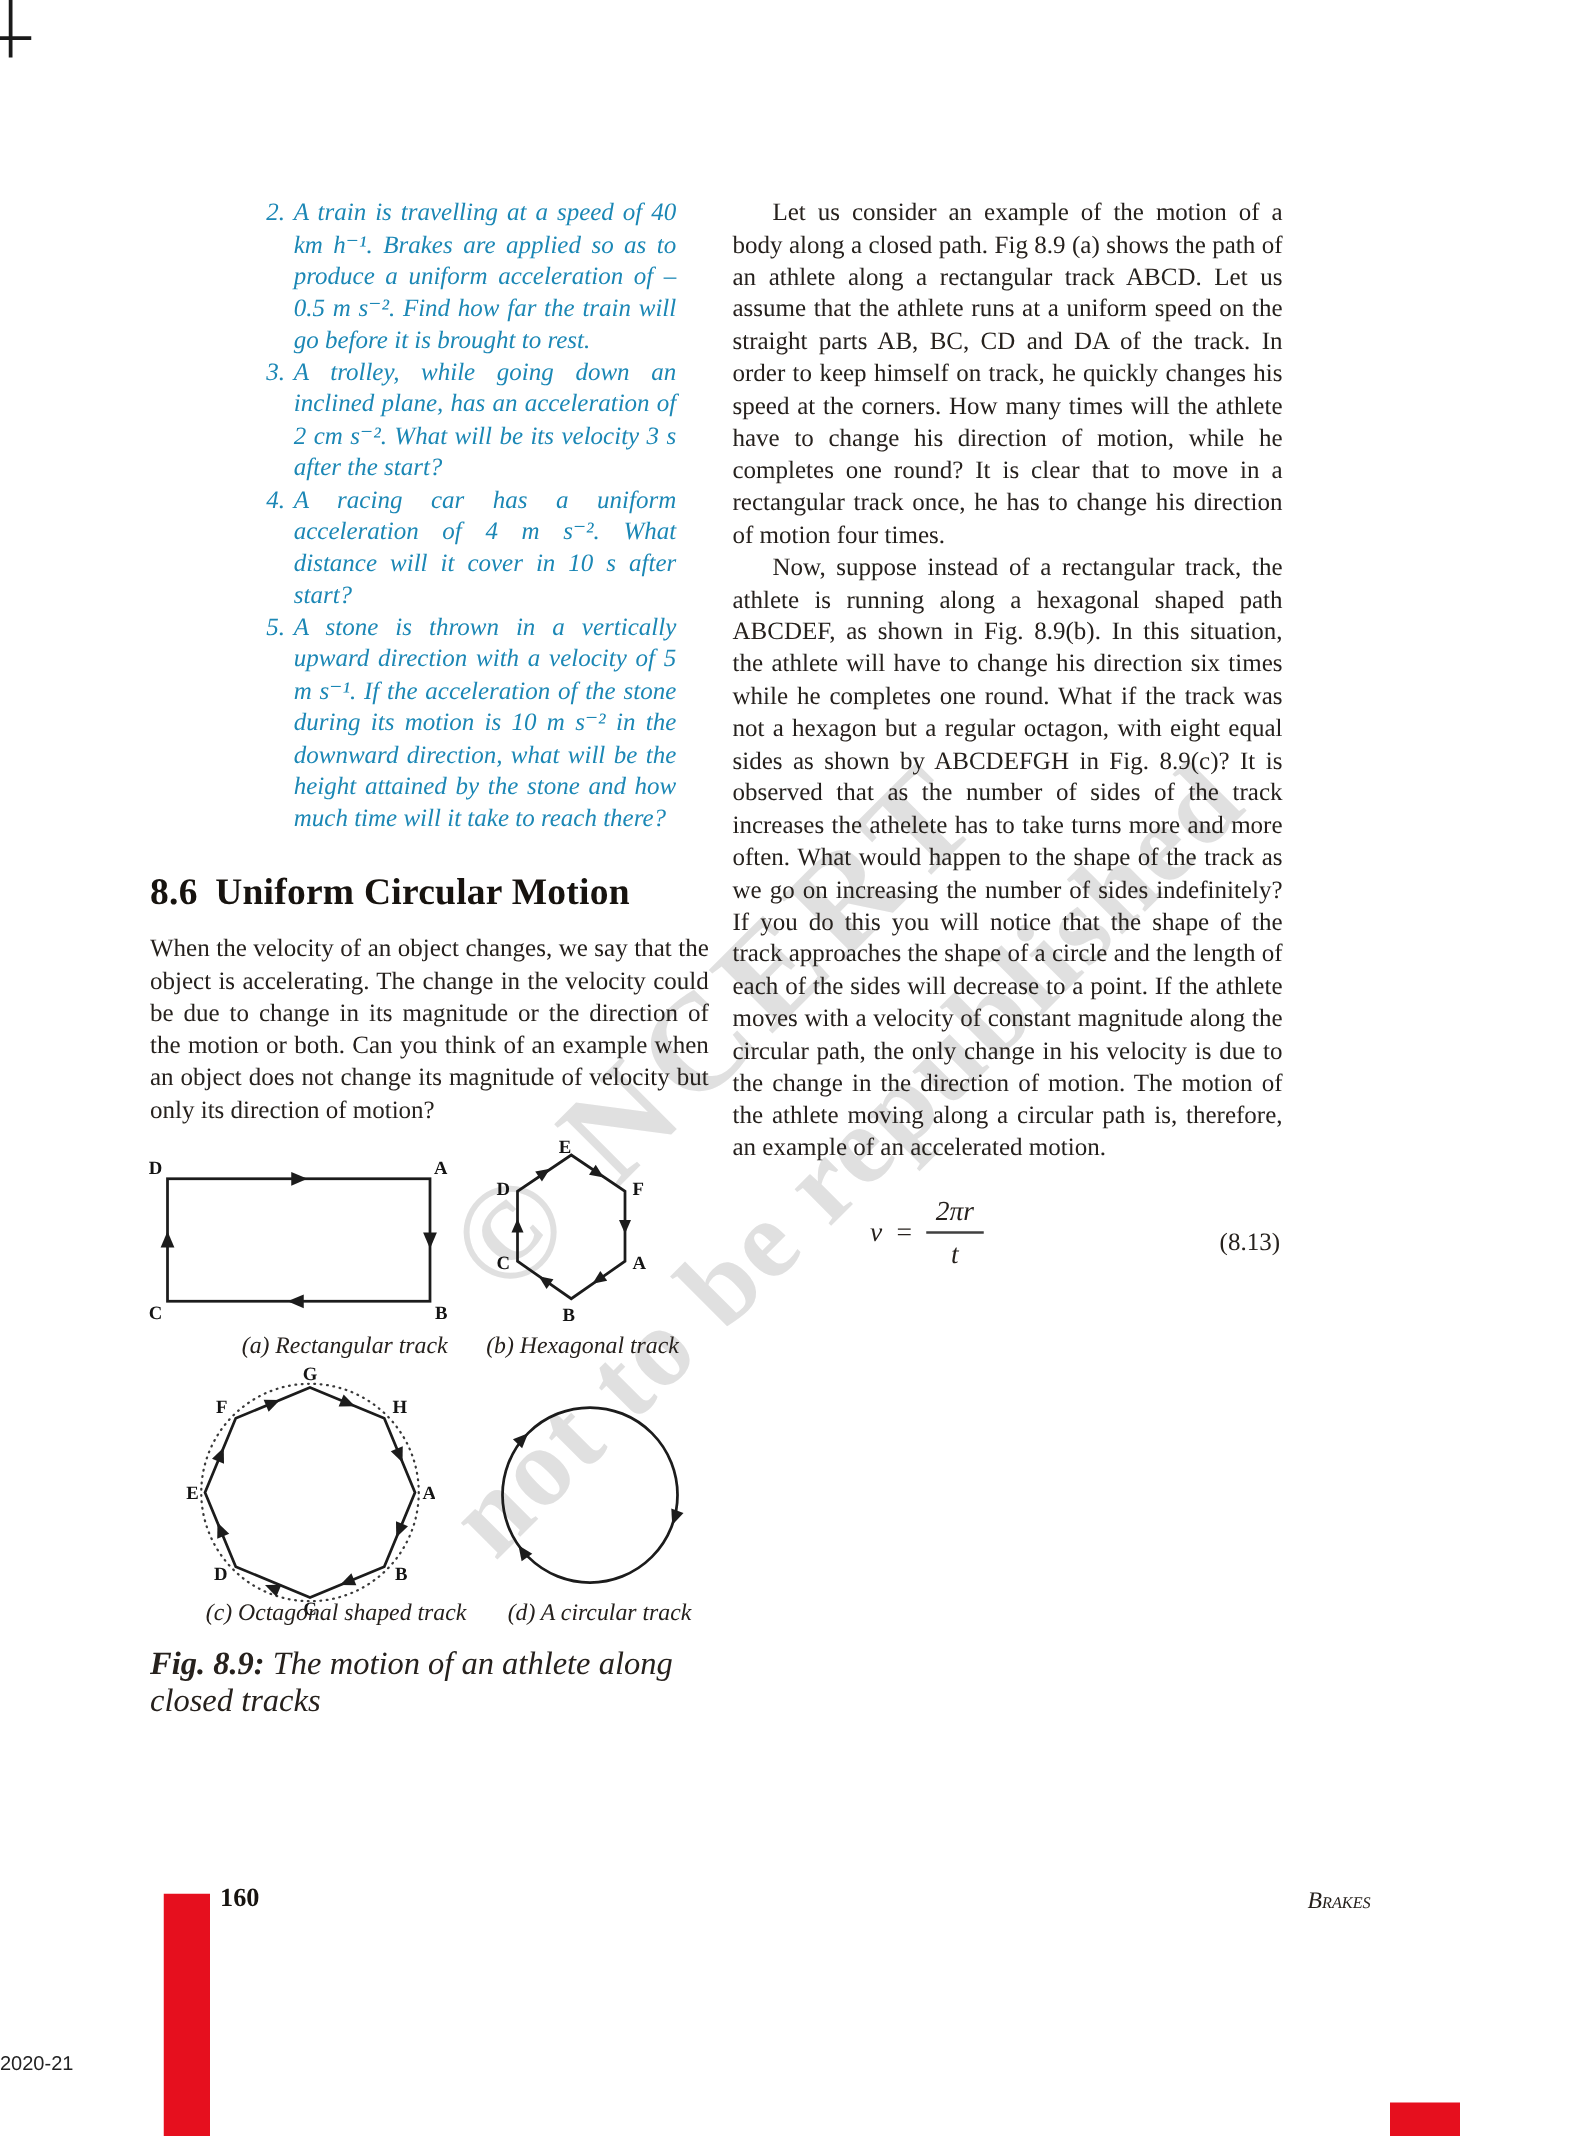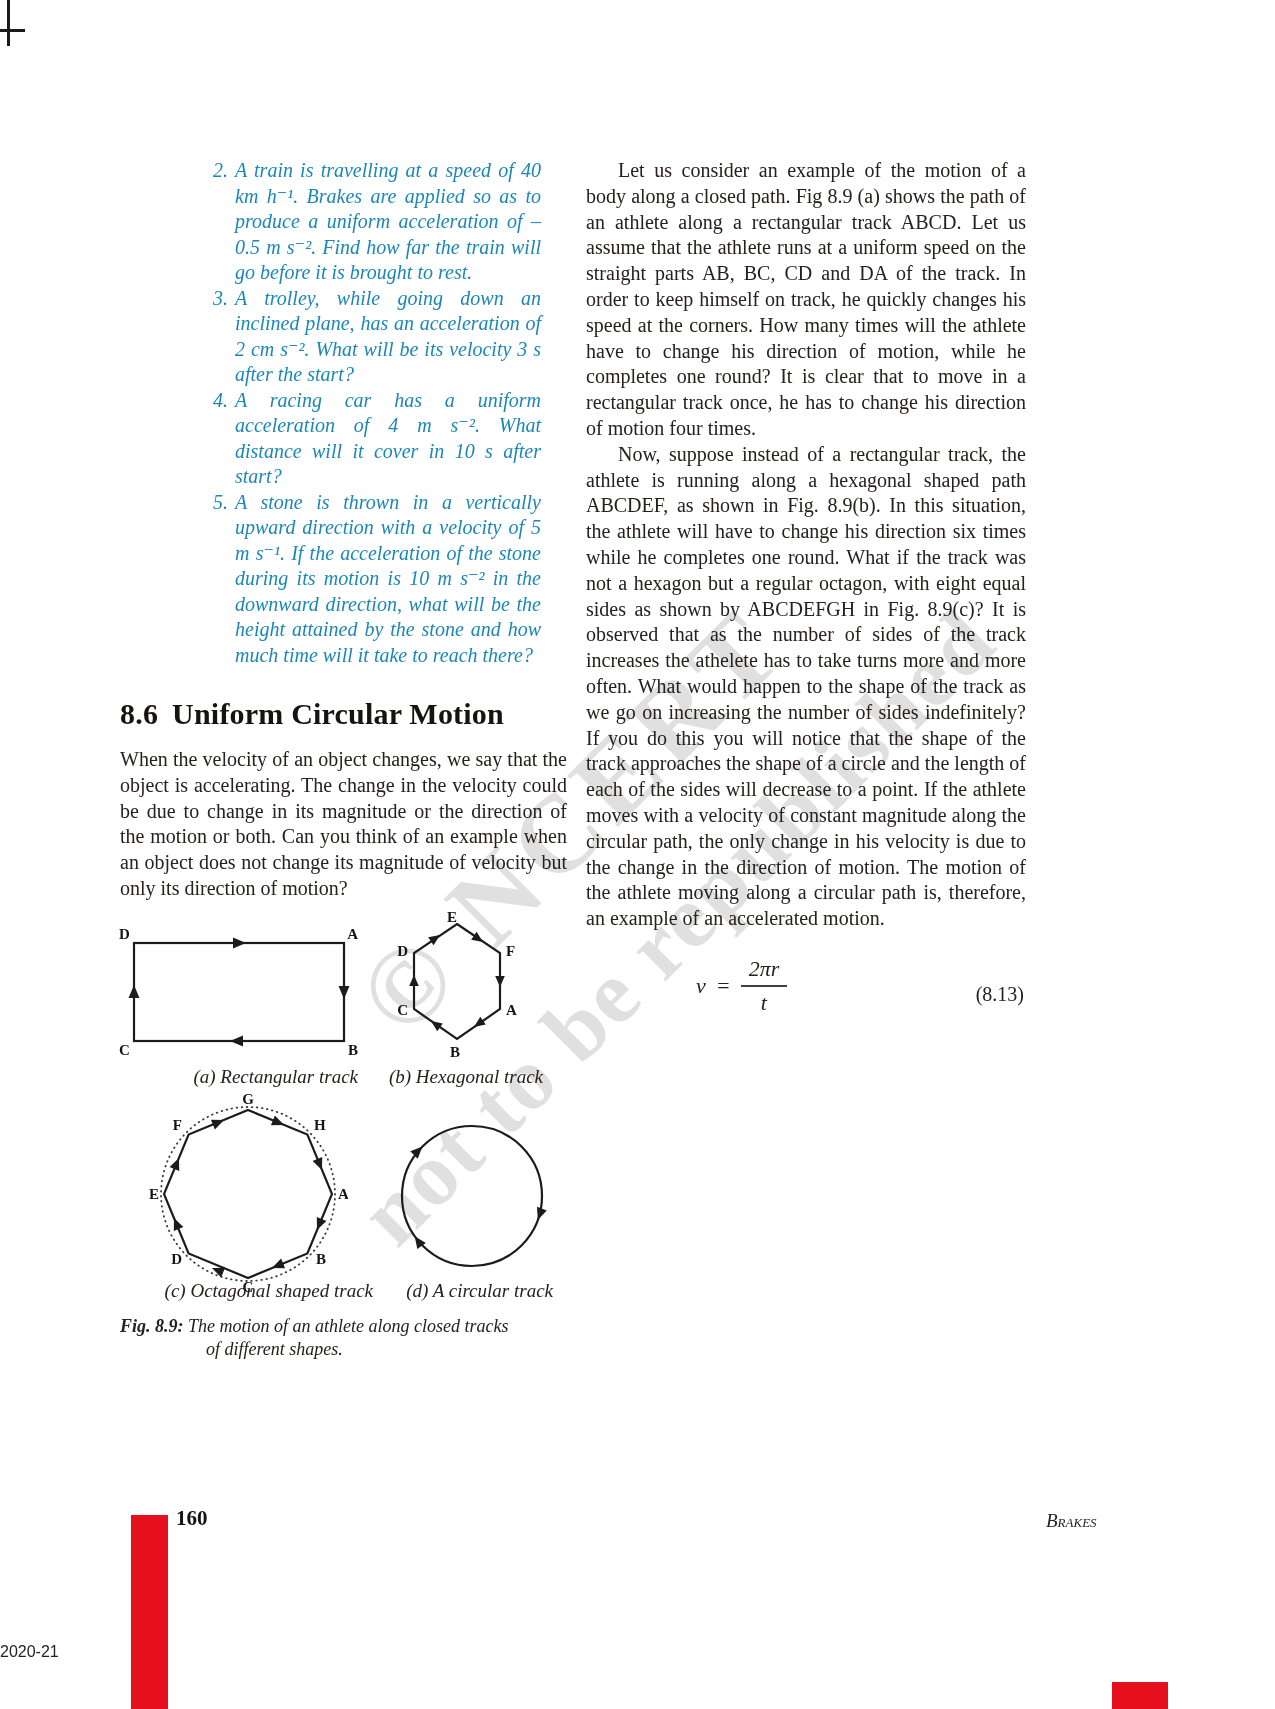--- a/index.html
+++ b/index.html
@@ -54,21 +54,21 @@
 
   
   .fig { position:absolute; }
   .fig svg { display:block; }
   .fig-line { stroke:#1c1c1c; stroke-width:2.2; fill:none; }
   .fig-dot { stroke:#3a3a3a; stroke-width:1.8; fill:none; stroke-dasharray:.6 4.5; stroke-linecap:round; }
   .ah { fill:#1c1c1c; }
   .vlabel { font-family:"Liberation Serif","DejaVu Serif",serif; font-weight:bold;
     font-size:15px; fill:#141414; }
   .fig-sub { position:absolute; font-style:italic; font-size:19px; text-align:right; color:#26211d; }
-  .figcap { position:absolute; left:120px; top:1316px; width:452px; font-size:18px; }
+  .figcap { position:absolute; left:120px; top:1316px; width:452px; font-size:26px; }
   .figcap .fig-label { font-weight:bold; font-style:italic; }
   .figcap .fig-text { font-style:italic; }
   .figcap-line2 { padding-left:86px; font-style:italic; margin-top:2px; }
 
   
   .red-bar-left { position:absolute; left:131px; top:1515px; width:37px; height:194px; background:#e60f1e; }
   .red-bar-br { position:absolute; left:1112px; top:1682px; width:56px; height:27px; background:#e60f1e; }
   .page-num { position:absolute; left:176px; top:1506px; font-weight:bold; font-size:21px; color:#17130f; }
   .book-name { position:absolute; left:1046px; top:1510px; font-style:italic;
     font-variant:small-caps; font-size:19px; color:#26211d; }
@@ -181,21 +181,20 @@
         <polygon class="ah" points="0,0 -12,5.2 -12,-5.2" transform="translate(22.7,118.2) rotate(-125)"></polygon>
       </svg>
     </div>
 
     <div class="fig-sub" style="left:128px; top:1280px; width:245px;">(c) Octagonal shaped track</div>
     <div class="fig-sub" style="left:383px; top:1280px; width:170px;">(d) A circular track</div>
 
     <div class="figcap">
       <span class="fig-label">Fig. 8.9:</span>
       <span class="fig-text">The motion of an athlete along closed tracks</span>
-      <div class="figcap-line2">of different shapes.</div>
     </div>
 
     <div class="rcol">
       <p>Let us consider an example of the motion of a body along a closed path. Fig 8.9 (a) shows the path of an athlete along a rectangular track ABCD. Let us assume that the athlete runs at a uniform speed on the straight parts AB, BC, CD and DA of the track. In order to keep himself on track, he quickly changes his speed at the corners. How many times will the athlete have to change his direction of motion, while he completes one round? It is clear that to move in a rectangular track once, he has to change his direction of motion four times.</p>
       <p>Now, suppose instead of a rectangular track, the athlete is running along a hexagonal shaped path ABCDEF, as shown in Fig. 8.9(b). In this situation, the athlete will have to change his direction six times while he completes one round. What if the track was not a hexagon but a regular octagon, with eight equal sides as shown by ABCDEFGH in Fig. 8.9(c)? It is observed that as the number of sides of the track increases the athelete has to take turns more and more often. What would happen to the shape of the track as we go on increasing the number of sides indefinitely? If you do this you will notice that the shape of the track approaches the shape of a circle and the length of each of the sides will decrease to a point. If the athlete moves with a velocity of constant magnitude along the circular path, the only change in his velocity is due to the change in the direction of motion. The motion of the athlete moving along a circular path is, therefore, an example of an accelerated motion.</p>
       <div class="equation-row">
         <div class="equation">
           <span>v</span>
           <span>=</span>
           <span class="frac">

